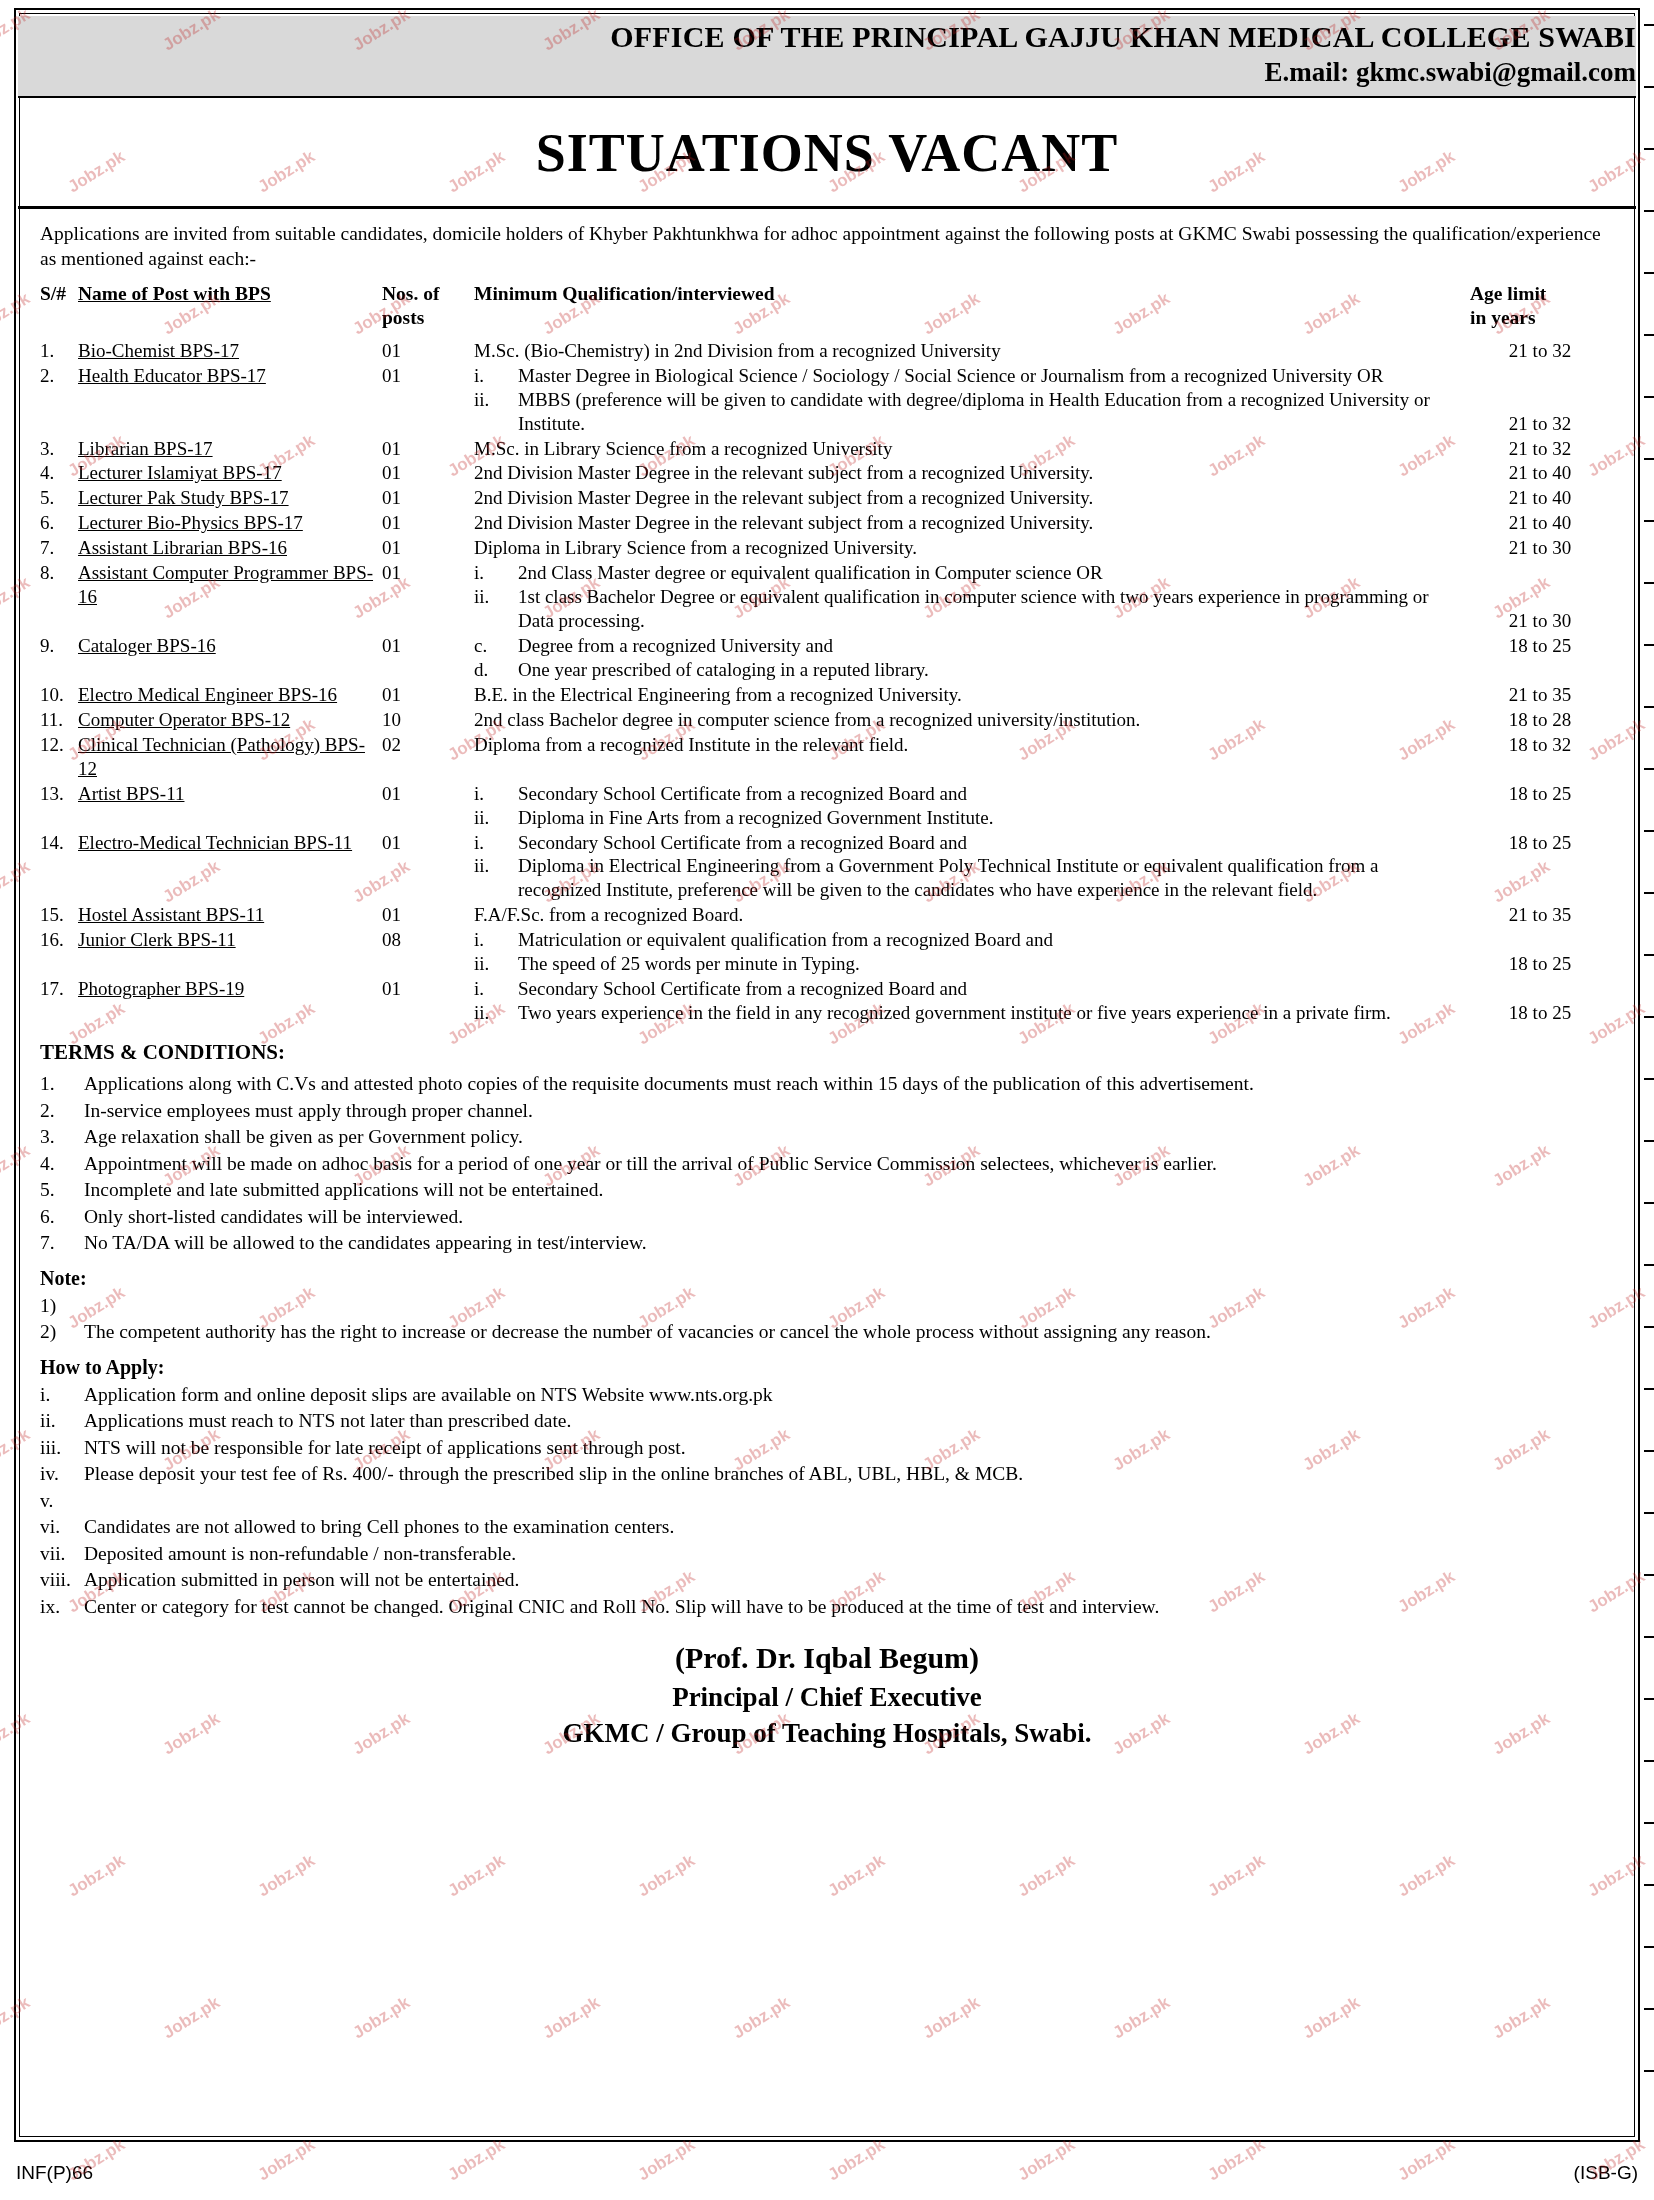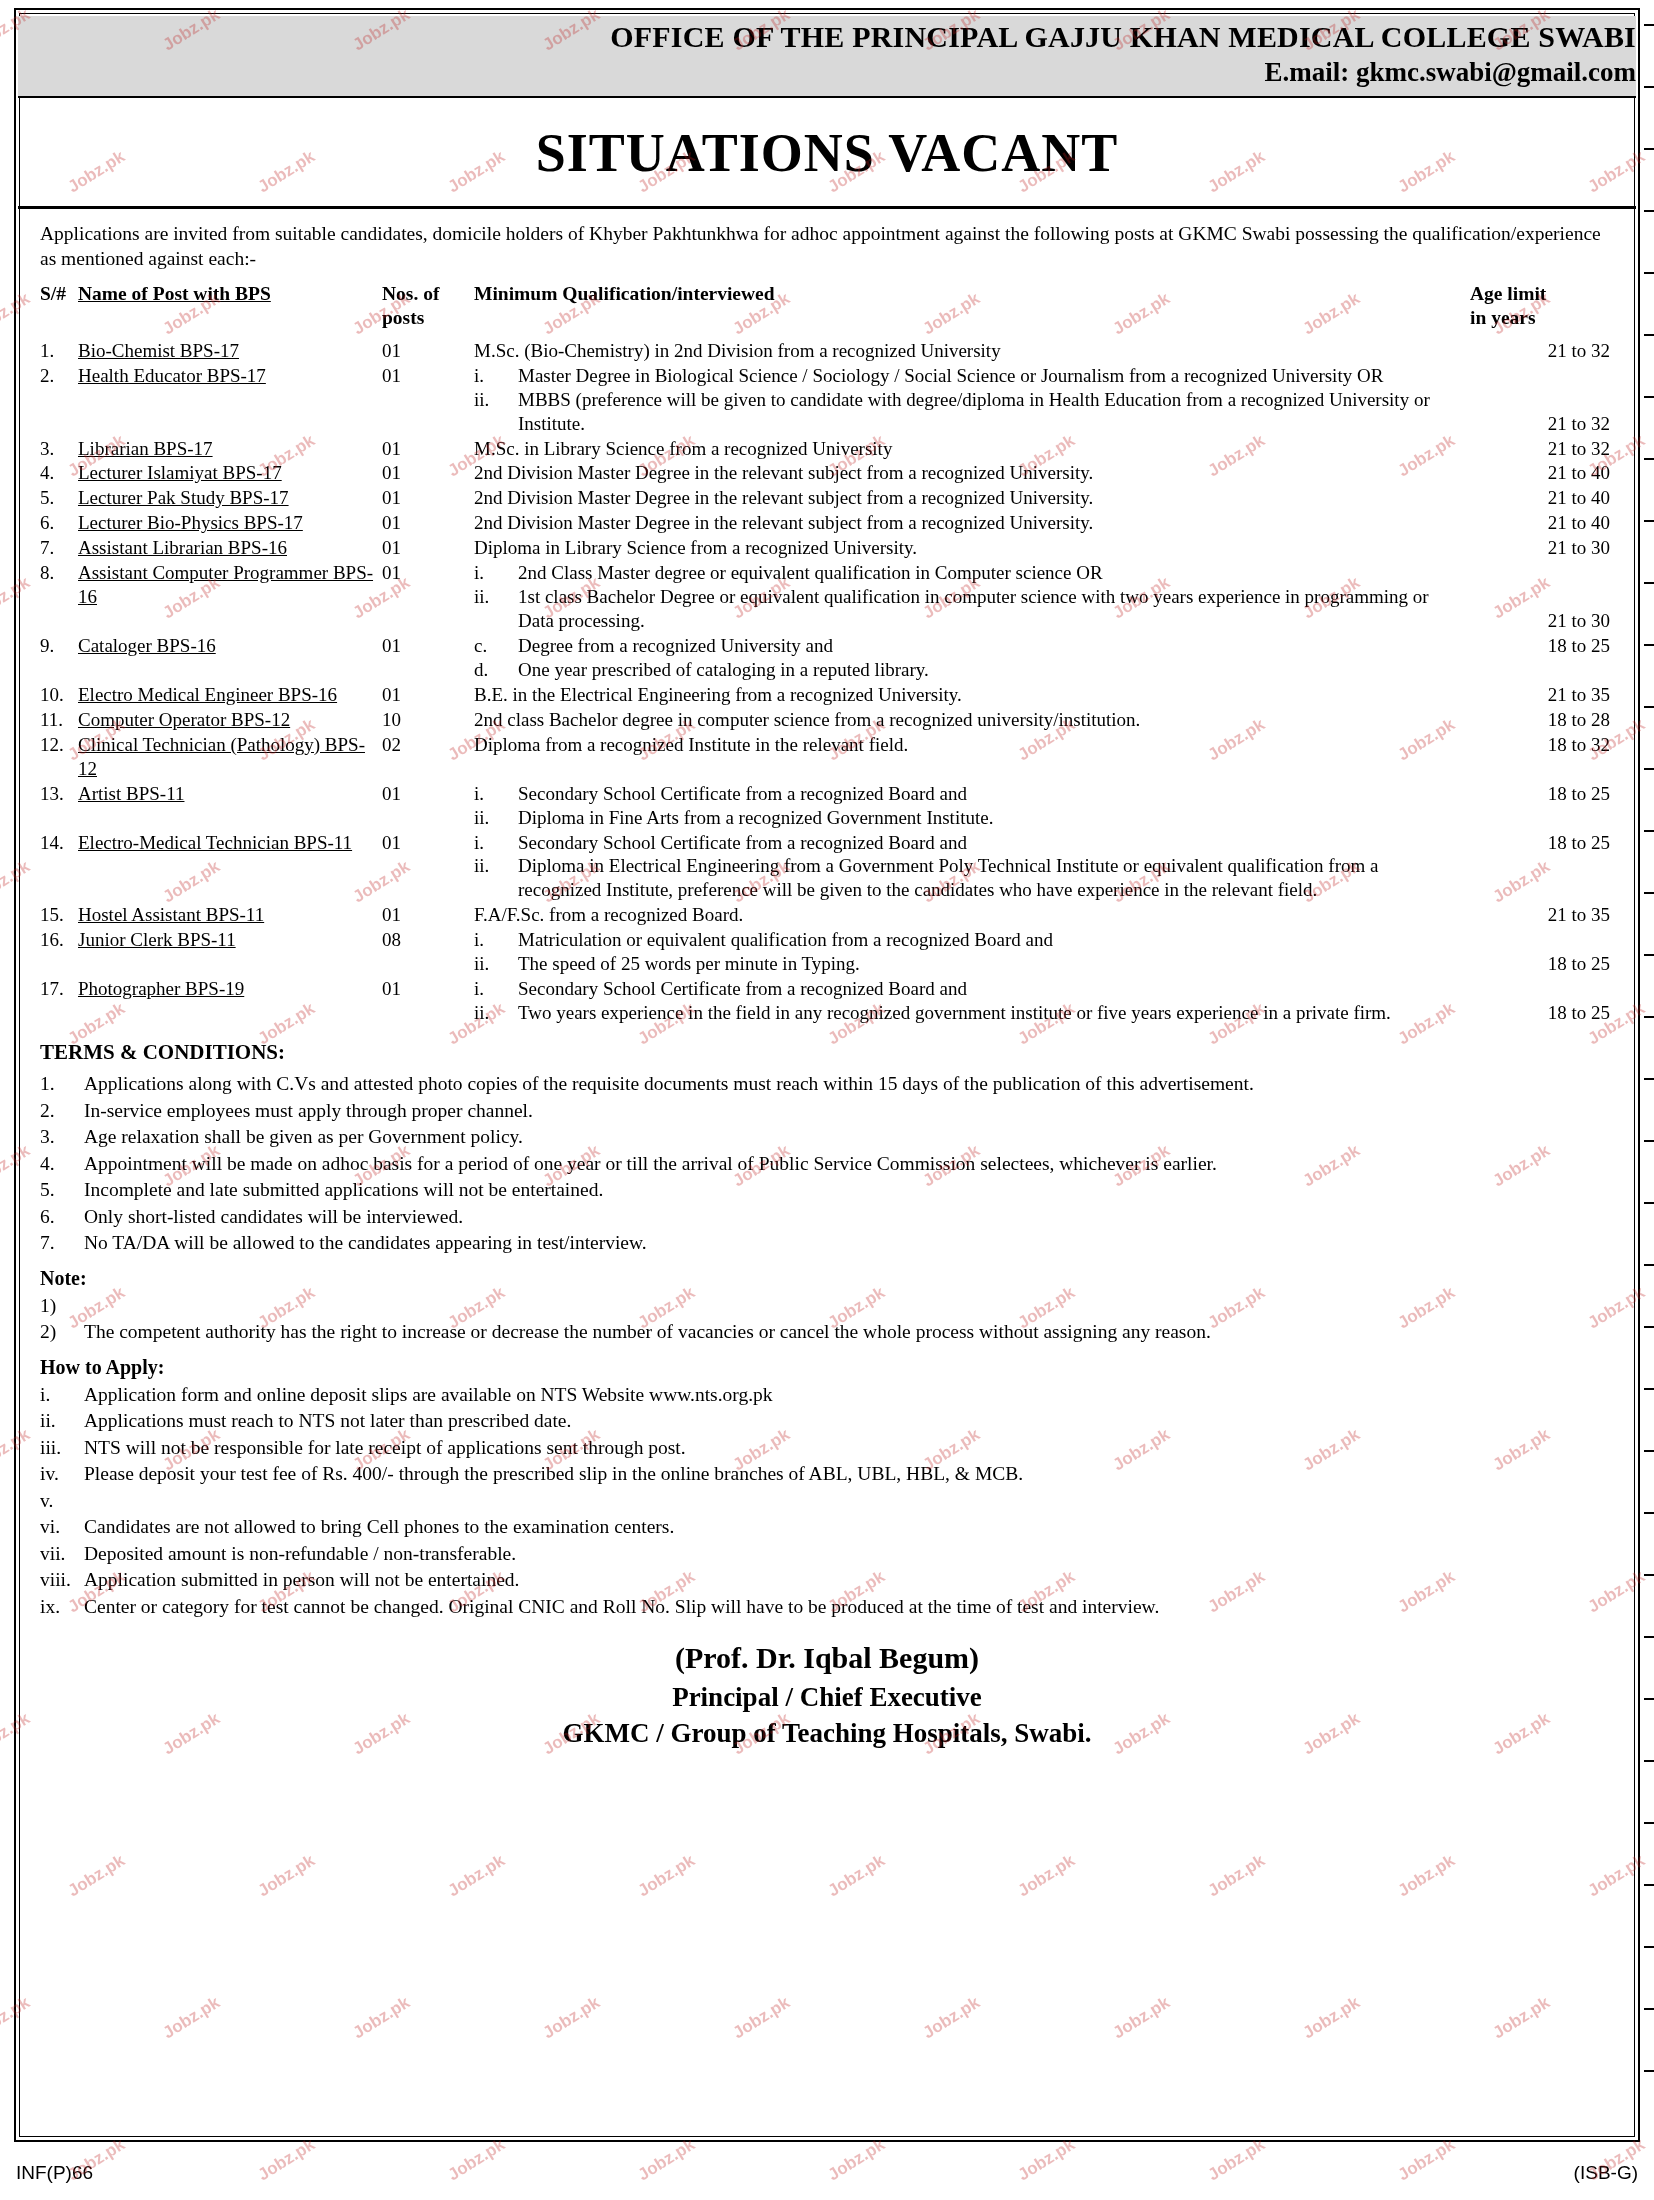--- a/index.html
+++ b/index.html
@@ -96,21 +96,21 @@
     font-size: 19.5px;
   }
   table.posts td {
     vertical-align: top;
     padding: 0 4px 1px 0;
   }
   .col-sn { width: 34px; }
   .col-post { width: 300px; text-decoration: underline; }
   .col-nos { width: 88px; }
   .col-qual { }
-  .col-age { width: 140px; text-align: right; }
+  .col-age { width: 140px; text-align: center; }
   .qline { display: flex; }
   .qline .marker { width: 44px; flex: 0 0 44px; }
   .qline .qtext { flex: 1 1 auto; }
   .terms-head {
     font-weight: bold;
     font-size: 21px;
     margin: 14px 0 6px 0;
   }
   ol.terms, ol.note, ol.apply { margin: 0; padding: 0; list-style: none; }
   ol.terms li, ol.note li, ol.apply li {

